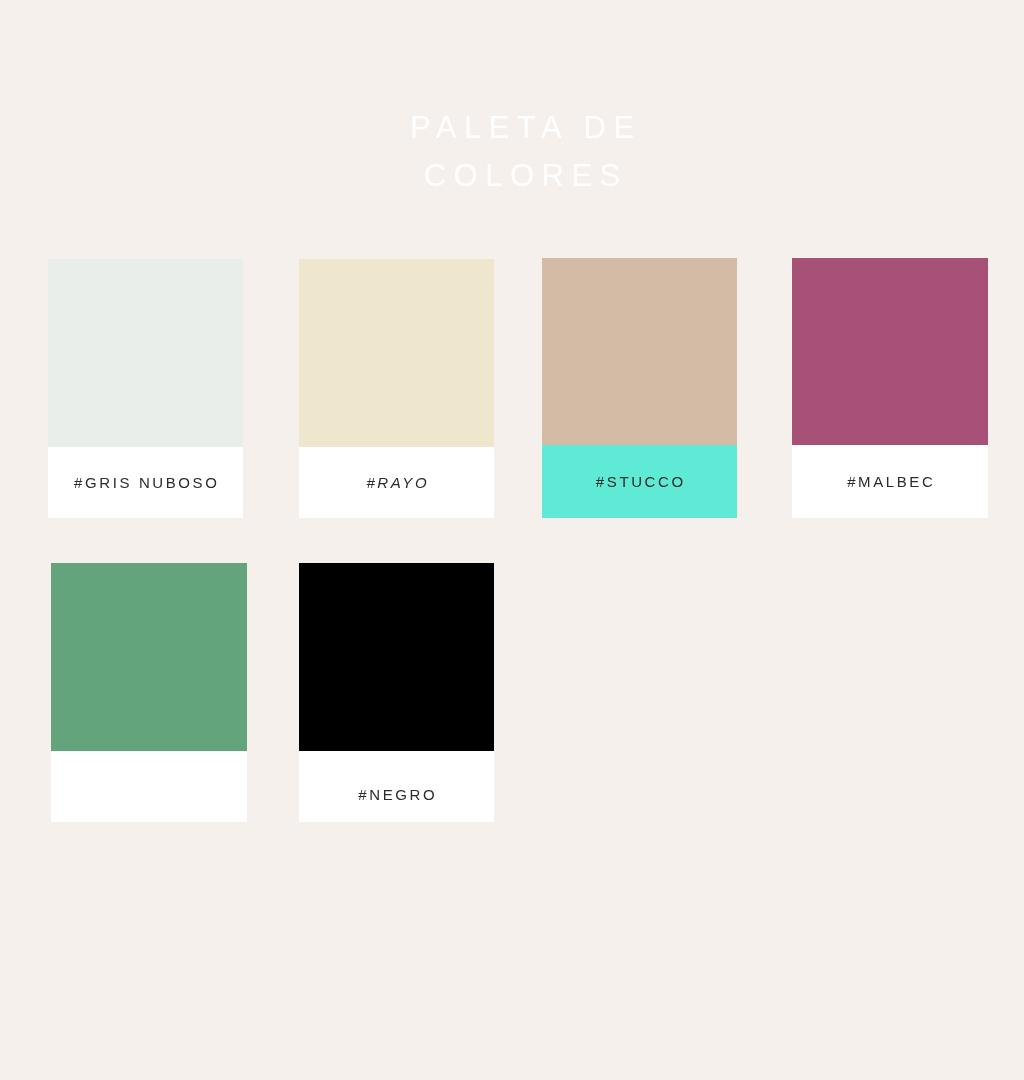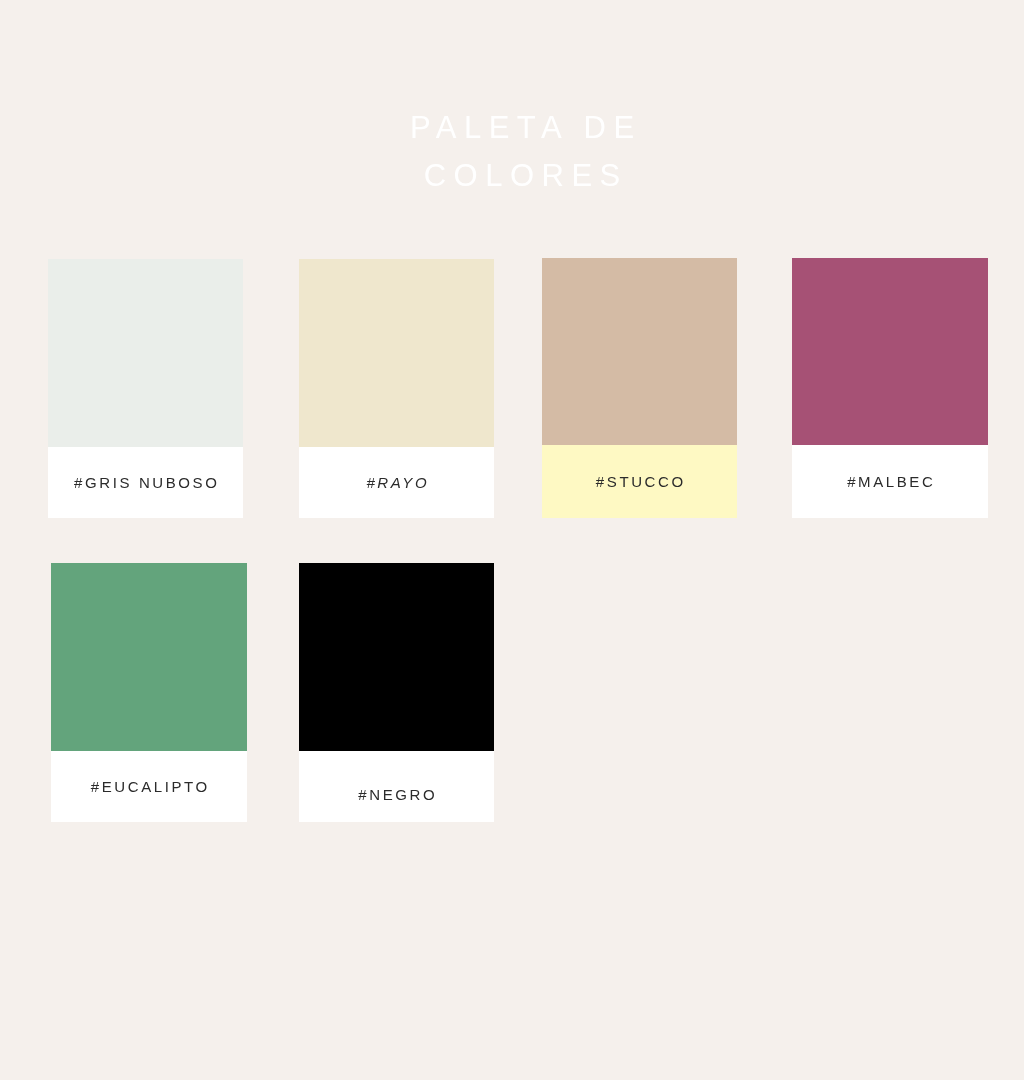--- a/index.html
+++ b/index.html
@@ -123,37 +123,34 @@
 
     <div class="swatch-card card-1" style="background: rgb(255, 255, 255); font-style: italic;">
       <div class="swatch-color" style="background: rgb(239, 231, 205);"></div>
       <div class="swatch-label-band" style="background: rgb(255, 255, 255);">
         <span class="swatch-label" style="color: rgb(43, 43, 43);">#RAYO</span>
       </div>
     </div>
 
     <div class="swatch-card card-2" style="background: rgb(255, 255, 255);">
       <div class="swatch-color" style="background: rgb(212, 187, 165);"></div>
-      <div class="swatch-label-band" style="background: #fef9c3;">
+      <div class="swatch-label-band" style="background: #5eead4;">
         <span class="swatch-label" style="color: rgb(43, 43, 43);">#STUCCO</span>
       </div>
     </div>
 
     <div class="swatch-card card-3" style="background: rgb(255, 255, 255);">
       <div class="swatch-color" style="background: rgb(166, 81, 117);"></div>
       <div class="swatch-label-band" style="background: rgb(255, 255, 255);">
         <span class="swatch-label" style="color: rgb(43, 43, 43);">#MALBEC</span>
       </div>
     </div>
 
     <div class="swatch-card card-4" style="background: rgb(255, 255, 255);">
       <div class="swatch-color" style="background: rgb(99, 164, 124);"></div>
-      <div class="swatch-label-band" style="background: rgb(255, 255, 255);">
-        <span class="swatch-label" style="color: rgb(43, 43, 43);">#EUCALIPTO</span>
-      </div>
     </div>
 
     <div class="swatch-card card-5" style="background: rgb(255, 255, 255);">
       <div class="swatch-color" style="background: rgb(0, 0, 0);"></div>
       <div class="swatch-label-band" style="background: rgb(255, 255, 255);">
         <span class="swatch-label" style="color: rgb(43, 43, 43);">#NEGRO</span>
       </div>
     </div>
 
   </div>

